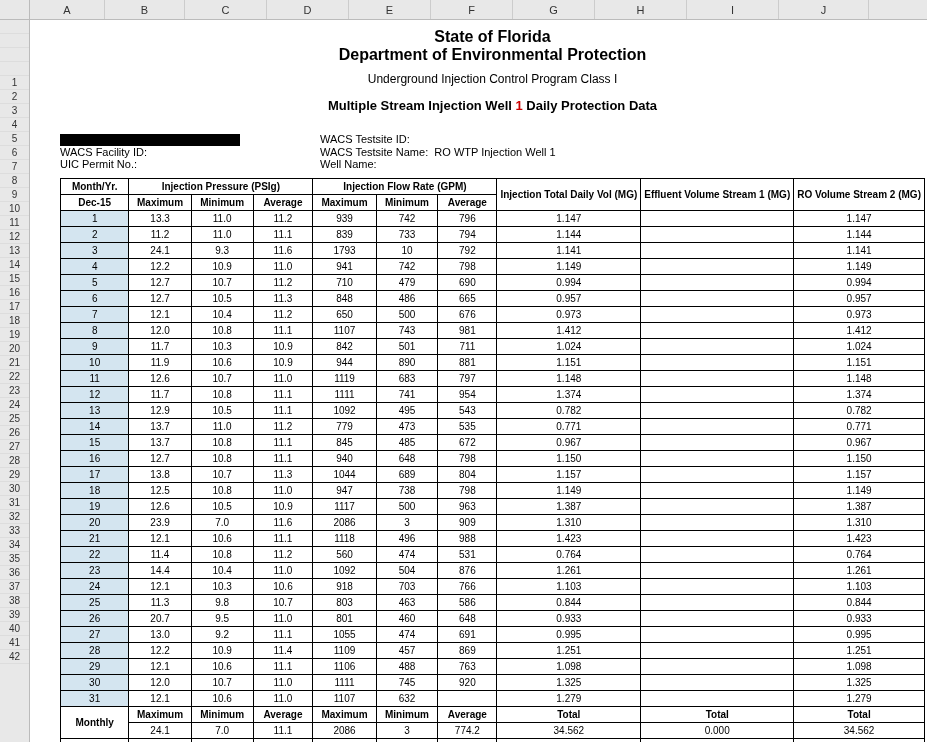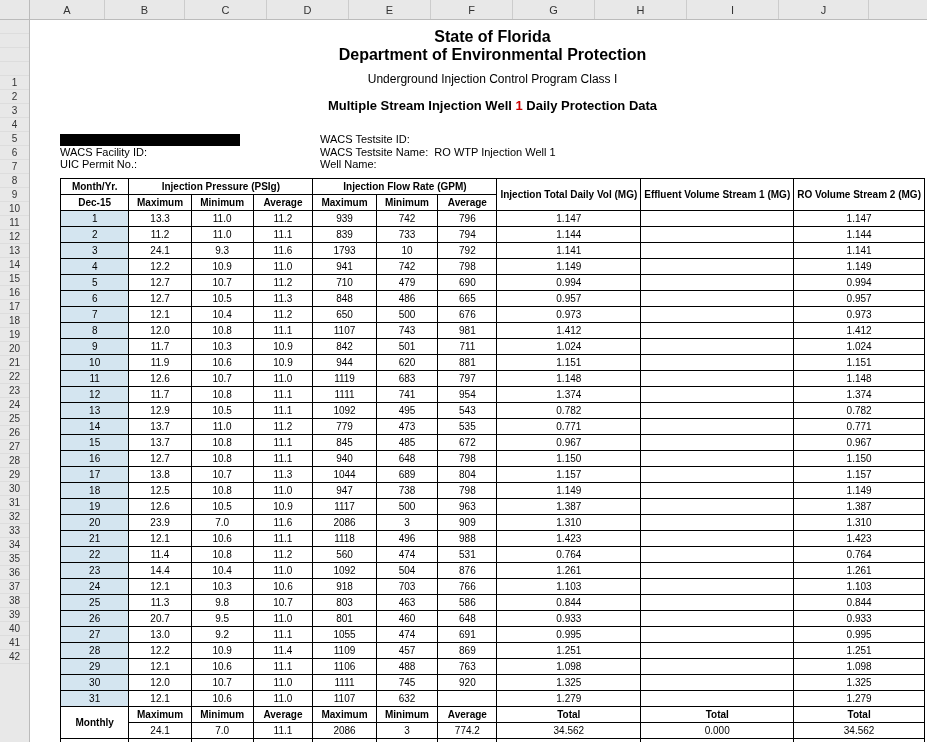--- a/index.html
+++ b/index.html
@@ -335,21 +335,21 @@
               <td>1.024</td>
               <td></td>
               <td>1.024</td>
             </tr>
             <tr>
               <td class="daycell">10</td>
               <td>11.9</td>
               <td>10.6</td>
               <td>10.9</td>
               <td>944</td>
-              <td>620</td>
+              <td>890</td>
               <td>881</td>
               <td>1.151</td>
               <td></td>
               <td>1.151</td>
             </tr>
             <tr>
               <td class="daycell">11</td>
               <td>12.6</td>
               <td>10.7</td>
               <td>11.0</td>

